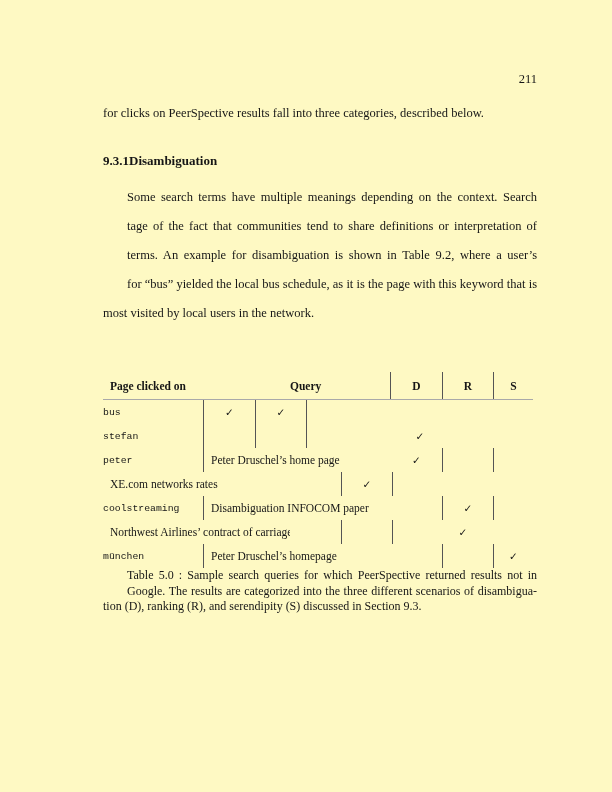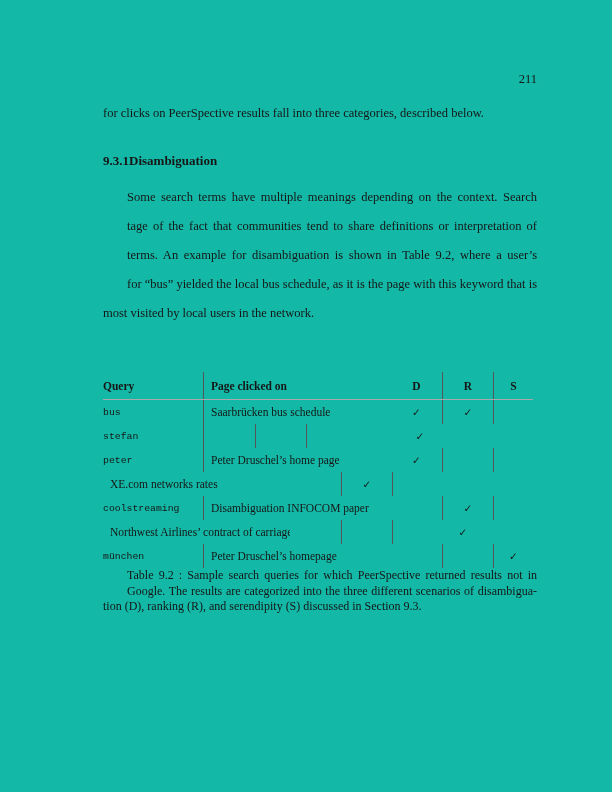--- a/index.html
+++ b/index.html
@@ -4,21 +4,21 @@
 <style>
   html, body {
     margin: 0;
     padding: 0;
     background: #e8e8e8;
   }
   .page {
     position: relative;
     width: 612px;
     height: 792px;
-    background: #14b8a6;
+    background: #fef9c3;
     font-family: "Liberation Serif", serif;
     color: #161616;
     overflow: hidden;
   }
   .abs { position: absolute; }
 
   .page-number {
     top: 72px;
     left: 103px;
     width: 434px;
@@ -105,30 +105,29 @@
   <div class="abs text-col body-par">
     <div class="bline jline">Some search terms have multiple meanings depending on the context. Search engines</div>
     <div class="bline jline">tage of the fact that communities tend to share definitions or interpretation of such</div>
     <div class="bline jline">terms.  An example for disambiguation is shown in Table 9.2, where a user’s query</div>
     <div class="bline jline">for “bus” yielded the local bus schedule, as it is the page with this keyword that is</div>
     <div class="bline">most visited by local users in the network.</div>
   </div>
 
   <div class="abs ptable">
     <div class="trow thead">
+      <div class="cell c-page">Page clicked on</div>
       <div class="cell c-query">Query</div>
-      <div class="cell c-page">Page clicked on</div>
       <div class="cell c-d">D</div>
       <div class="cell c-r">R</div>
       <div class="cell c-s">S</div>
     </div>
 
     <div class="trow tbody-row">
       <div class="cell c-query">bus</div>
-      <div class="cell c-page">Saarbrücken bus schedule</div>
       <div class="cell c-d check-cell">✓</div>
       <div class="cell c-r check-cell">✓</div>
       <div class="cell c-s check-cell"></div>
     </div>
     <div class="trow tbody-row">
       <div class="cell c-query">stefan</div>
       <div class="cell c-d check-cell"></div>
       <div class="cell c-r check-cell"></div>
       <div class="cell c-s check-cell">✓</div>
     </div>
@@ -161,18 +160,18 @@
     <div class="trow tbody-row">
       <div class="cell c-query">münchen</div>
       <div class="cell c-page">Peter Druschel’s homepage</div>
       <div class="cell c-d check-cell"></div>
       <div class="cell c-r check-cell"></div>
       <div class="cell c-s check-cell">✓</div>
     </div>
   </div>
 
   <div class="abs text-col caption">
-    <div class="cline jline">Table 9.2 :  Sample search queries for which PeerSpective returned results not in</div>
+    <div class="cline jline">Table 5.0 :  Sample search queries for which PeerSpective returned results not in</div>
     <div class="cline jline">Google. The results are categorized into the three different scenarios of disambigua-</div>
     <div class="cline">tion (D), ranking (R), and serendipity (S) discussed in Section 9.3.</div>
   </div>
 
 </div>
 
 </body></html>

